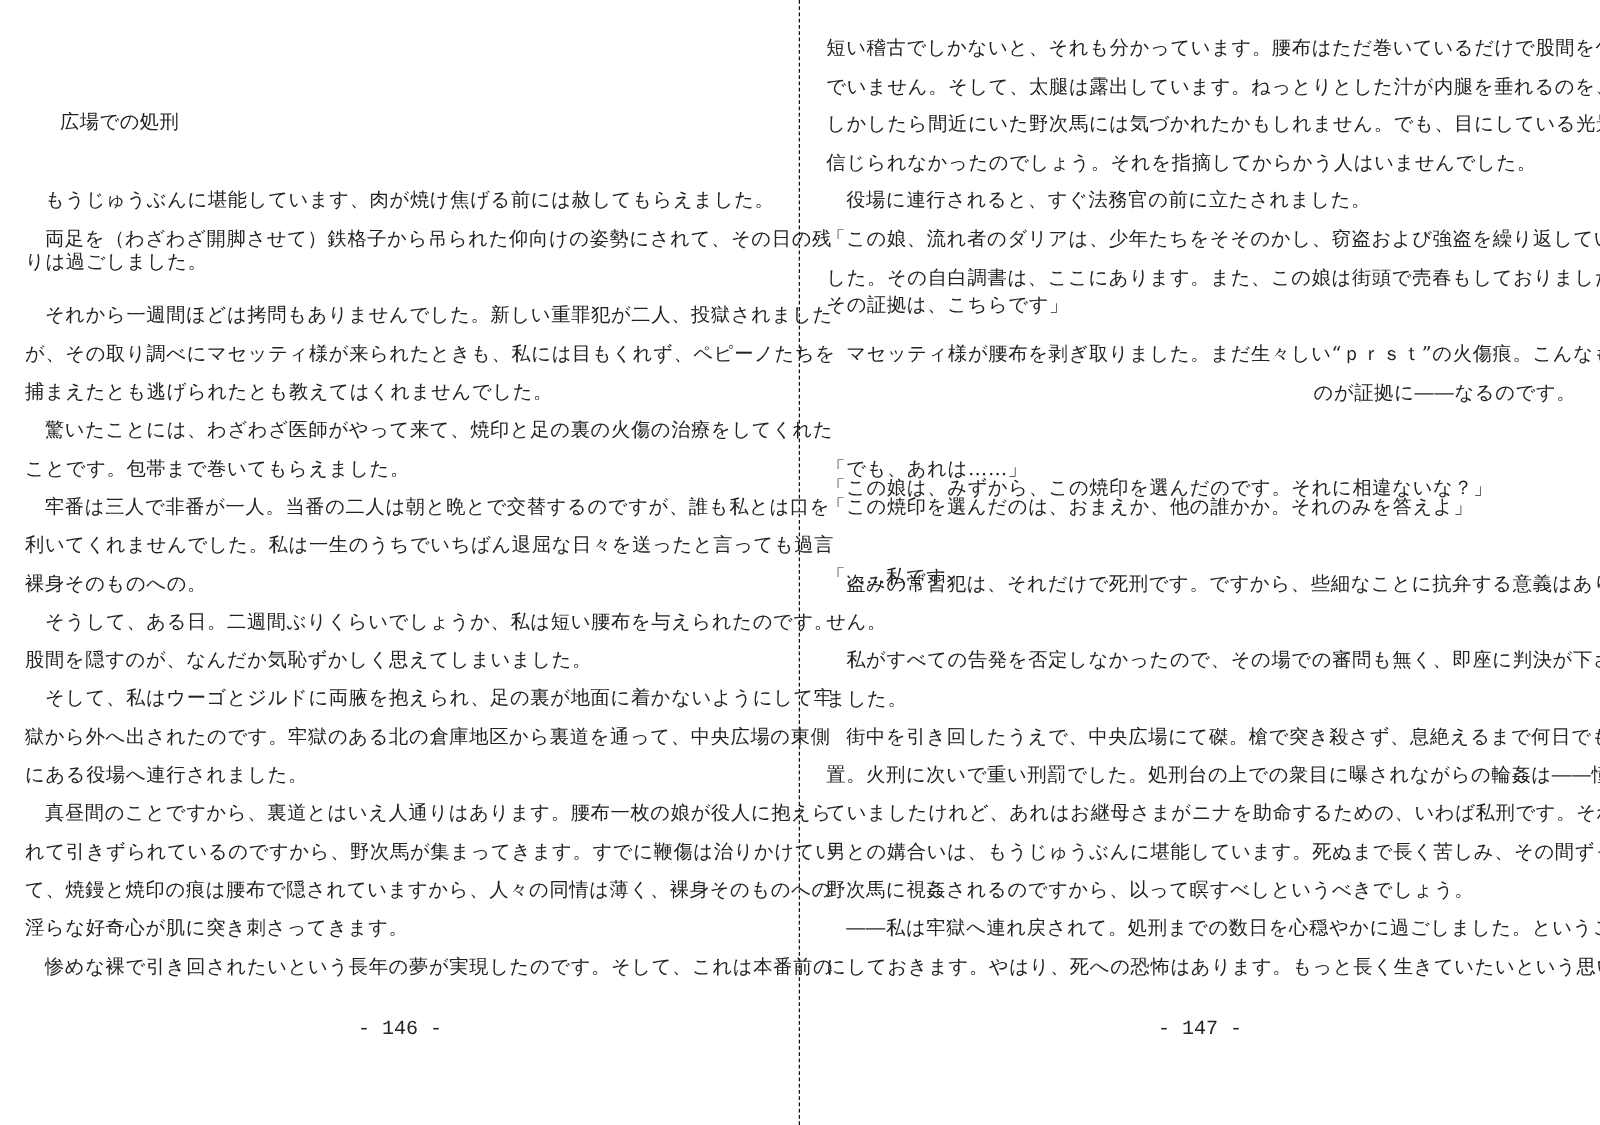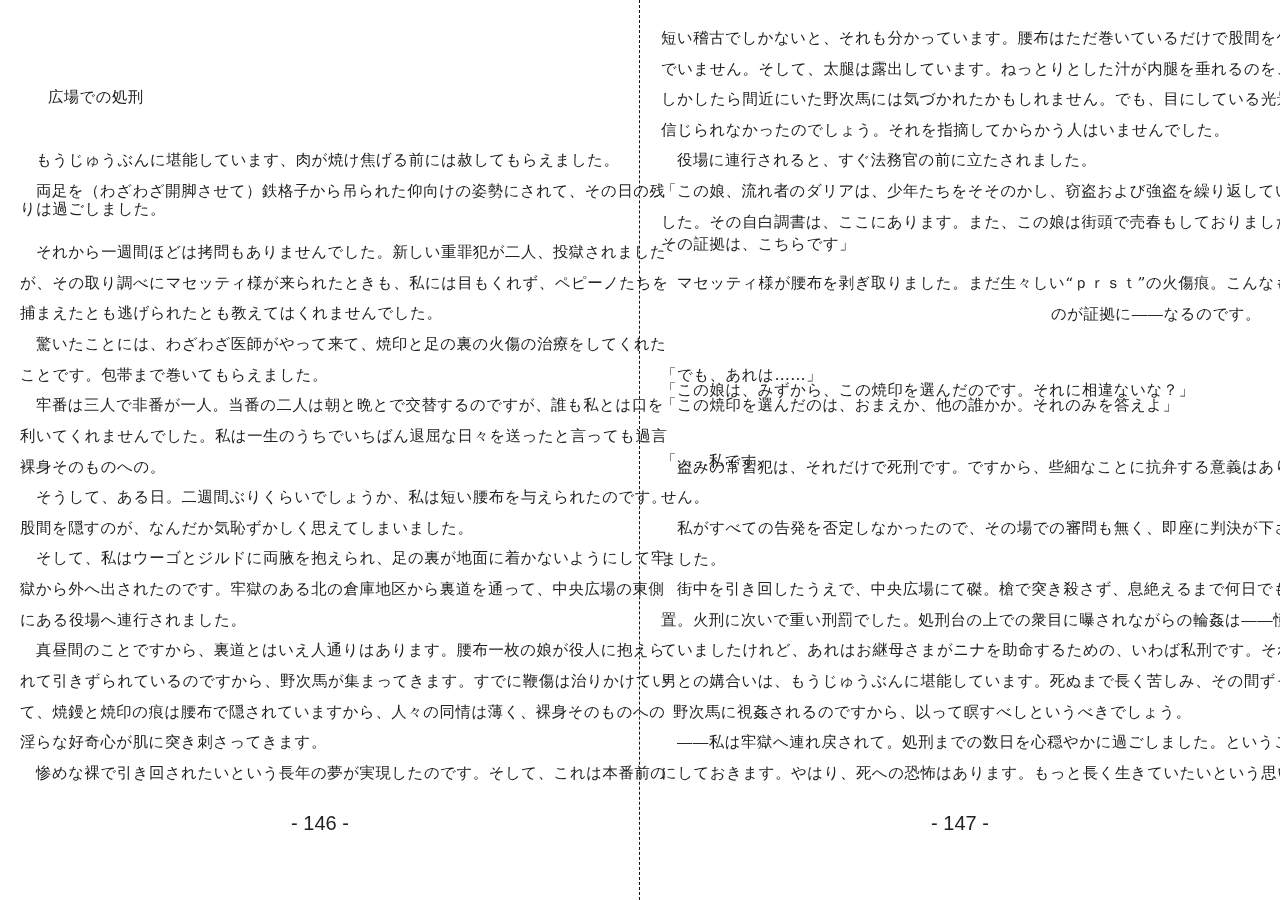--- a/index.html
+++ b/index.html
@@ -57,22 +57,22 @@
     white-space: nowrap;
     margin-left: 28px;
   }
 
   .page-number {
     position: absolute;
     top: 812px;
     width: 640px;
     left: 0;
     text-align: center;
-    font-family: Liberation Sans, sans-serif;
-    font-size: 20px;
+    font-family: Liberation Mono, monospace;
+    font-size: 16px;
     line-height: 22px;
     color: #222;
   }
 </style>
 </head>
 <body>
 
 <div class="page left">
   <div class="chapter-title">広場での処刑</div>
   <div id="left-lines">
@@ -120,18 +120,18 @@
       <div class="line" style="top: 394.44px;">「この焼印を選んだのは、おまえか、他の誰かか。それのみを答えよ」</div>
       <div class="line" style="top: 450px;">「……私です」</div>
       <div class="line" style="top: 455.68px;">　盗みの常習犯は、それだけで死刑です。ですから、些細なことに抗弁する意義はありま</div>
       <div class="line" style="top: 486.3px;">せん。</div>
       <div class="line" style="top: 516.92px;">　私がすべての告発を否定しなかったので、その場での審問も無く、即座に判決が下され</div>
       <div class="line" style="top: 547.54px;">ました。</div>
       <div class="line" style="top: 578.16px;">　街中を引き回したうえで、中央広場にて磔。槍で突き殺さず、息絶えるまで何日でも放</div>
       <div class="line" style="top: 608.78px;">置。火刑に次いで重い刑罰でした。処刑台の上での衆目に曝されながらの輪姦は――憧れ</div>
       <div class="line" style="top: 639.4px;">ていましたけれど、あれはお継母さまがニナを助命するための、いわば私刑です。それに、</div>
       <div class="line" style="top: 670.02px;">男との媾合いは、もうじゅうぶんに堪能しています。死ぬまで長く苦しみ、その間ずっと</div>
-      <div class="line" style="top: 700.64px; margin-left: 12px;">野次馬に視姦されるのですから、以って瞑すべしというべきでしょう。</div>
+      <div class="line" style="top: 700.64px;">野次馬に視姦されるのですから、以って瞑すべしというべきでしょう。</div>
       <div class="line" style="top: 731.26px;">　――私は牢獄へ連れ戻されて。処刑までの数日を心穏やかに過ごしました。ということ</div>
       <div class="line" style="top: 761.88px;">にしておきます。やはり、死への恐怖はあります。もっと長く生きていたいという思いも</div>
     </div>
   <div class="page-number">- 147 -</div>
 </div>
 
 </body></html>

